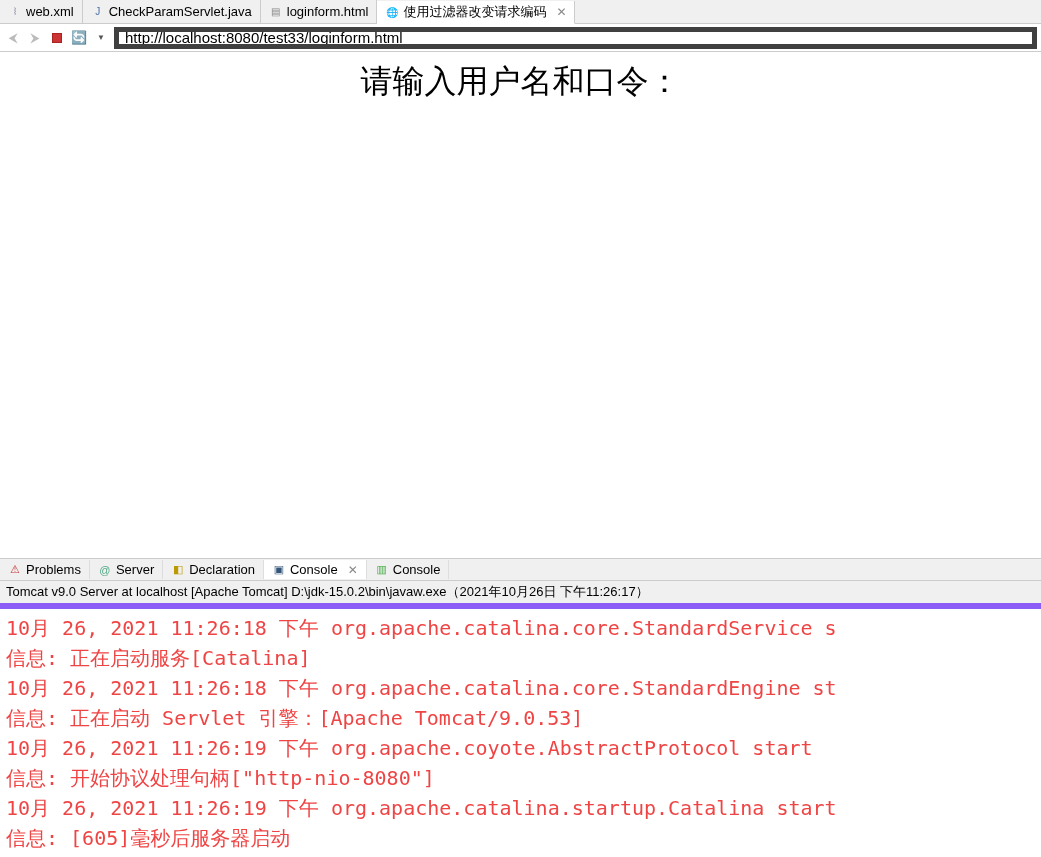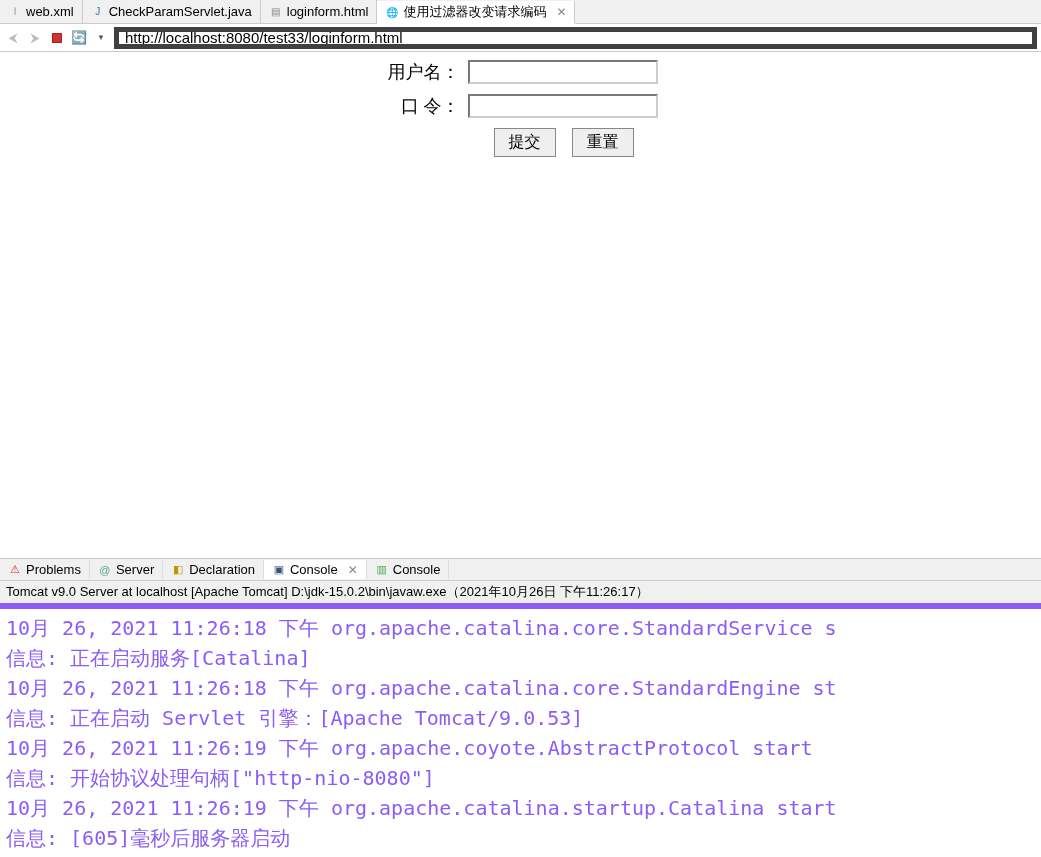--- a/index.html
+++ b/index.html
@@ -73,21 +73,21 @@
 }
 .bottom-tab { display:flex; align-items:center; gap:4px; padding:2px 8px; border-right:1px solid #ddd; cursor:pointer; font-size:13px;}
 .bottom-tab.active { background:#fff; }
 .btab-icon { width:14px;height:14px; display:inline-flex;align-items:center;justify-content:center; font-size:11px;}
 .console-header {
   background:#f0f0f0; border-top:1px solid #ccc; border-bottom:6px solid #8b5cf6; padding:2px 6px; font-size:13px;
 }
 .console-out {
   font-family: Consolas, monospace;
   font-size: 20px;
-  color:#8b5cf6;
+  color:#ef4444;
   white-space: pre;
   padding:4px 6px;
   line-height:1.5;
   overflow:hidden;
 }
 </style>
 </head>
 <body>
 
 <div class="editor-tabs">
@@ -115,34 +115,21 @@
   <span class="nav-btn" style="color:#bbb;">⮞</span>
   <span class="nav-btn">
       <span class="sq"></span>
     </span>
   <span class="nav-btn refresh-icon">🔄</span>
   <span class="nav-btn dropdown-arrow">▼</span>
   <input class="url-bar" type="text" value="http://localhost:8080/test33/loginform.html" style="">
 </div>
 
 <div class="browser-pane">
-  <div>
-    <div class="form-row">
-      <div class="form-label">用户名：</div>
-      <input class="text-input" type="text" style="">
-    </div>
-    <div class="form-row">
-      <div class="form-label">口  令：</div>
-      <input class="text-input" type="password" style="">
-    </div>
-    <div class="btn-row">
-      <button class="form-btn">提交</button>
-      <button class="form-btn">重置</button>
-    </div>
-  </div>
+  <div class="page-title">请输入用户名和口令：</div>
 </div>
 
 <div class="bottom-tabs">
   <div class="bottom-tab">
     <span class="btab-icon" style="color:#c33;">⚠</span>
     <span>Problems</span>
   </div>
   <div class="bottom-tab">
     <span class="btab-icon" style="color:#5a8;">@</span>
     <span>Server</span>

